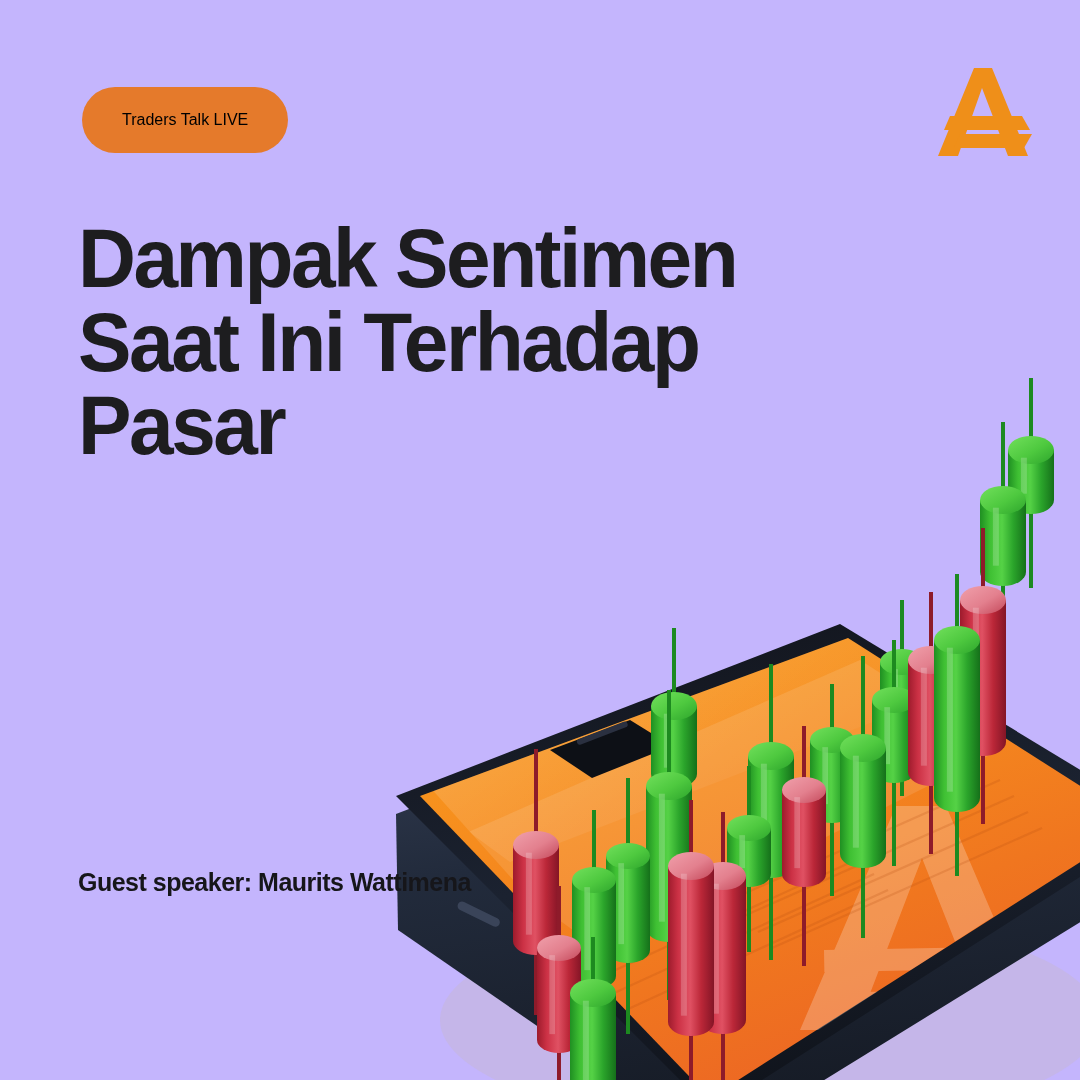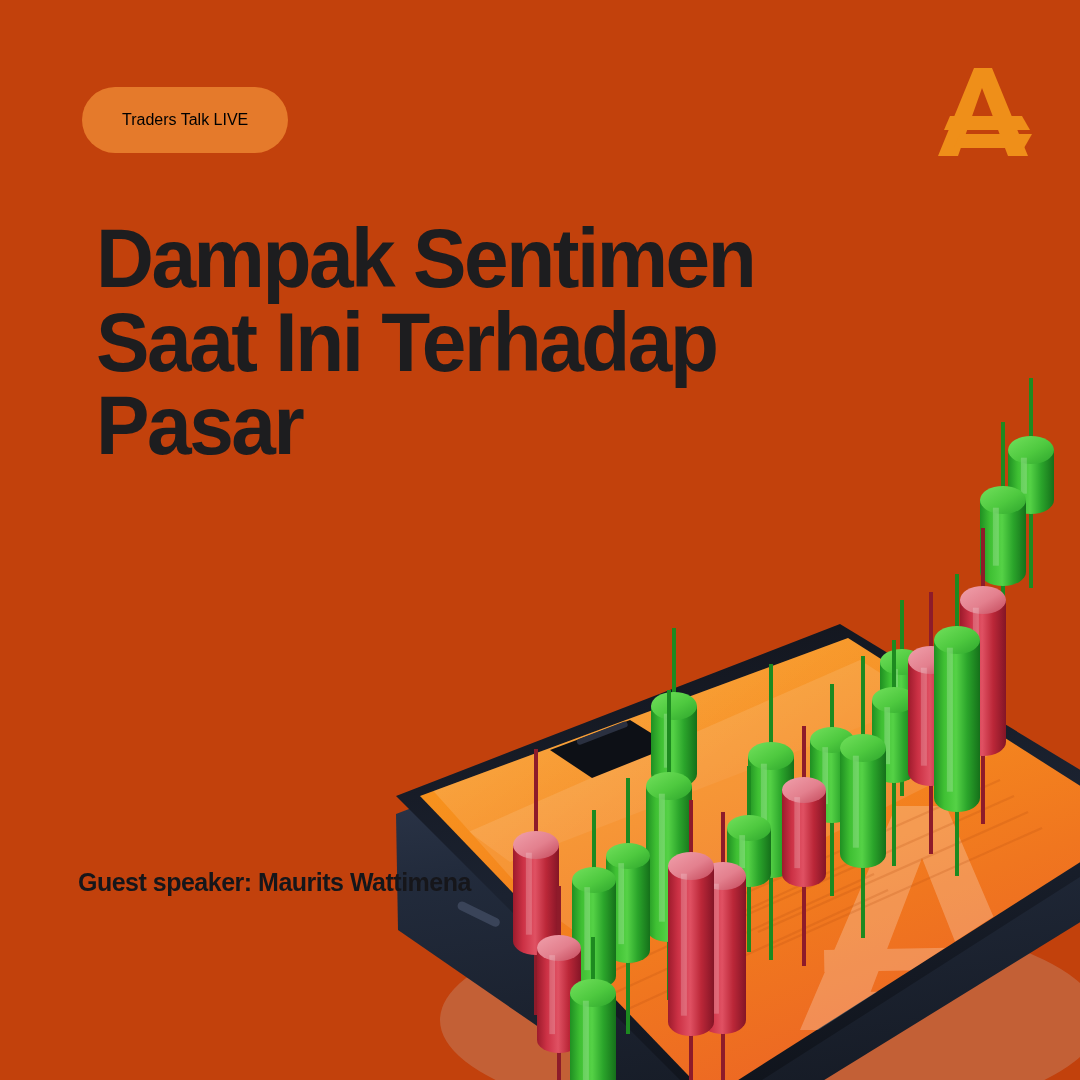--- a/index.html
+++ b/index.html
@@ -9,21 +9,21 @@
   body {
     width: 1080px;
     height: 1080px;
     overflow: hidden;
     font-family: "Liberation Sans", sans-serif;
   }
   #poster {
     position: relative;
     width: 1080px;
     height: 1080px;
-    background: #c2410c;
+    background: #c4b5fd;
     overflow: hidden;
   }
 
   
   #brand-logo {
     position: absolute;
     top: 60px;
     left: 930px;
     width: 108px;
     height: 104px;
@@ -41,21 +41,21 @@
     display: flex;
     align-items: center;
     justify-content: center;
     box-sizing: border-box;
     z-index: 6;
   }
 
   
   #headline {
     position: absolute;
-    left: 96px;
+    left: 78px;
     top: 196px;
     width: 760px;
     z-index: 6;
   }
   #headline .hl-line {
     display: block;
     font-size: 84px;
     font-weight: bold;
     line-height: 0.99;
     letter-spacing: -2.6px;

